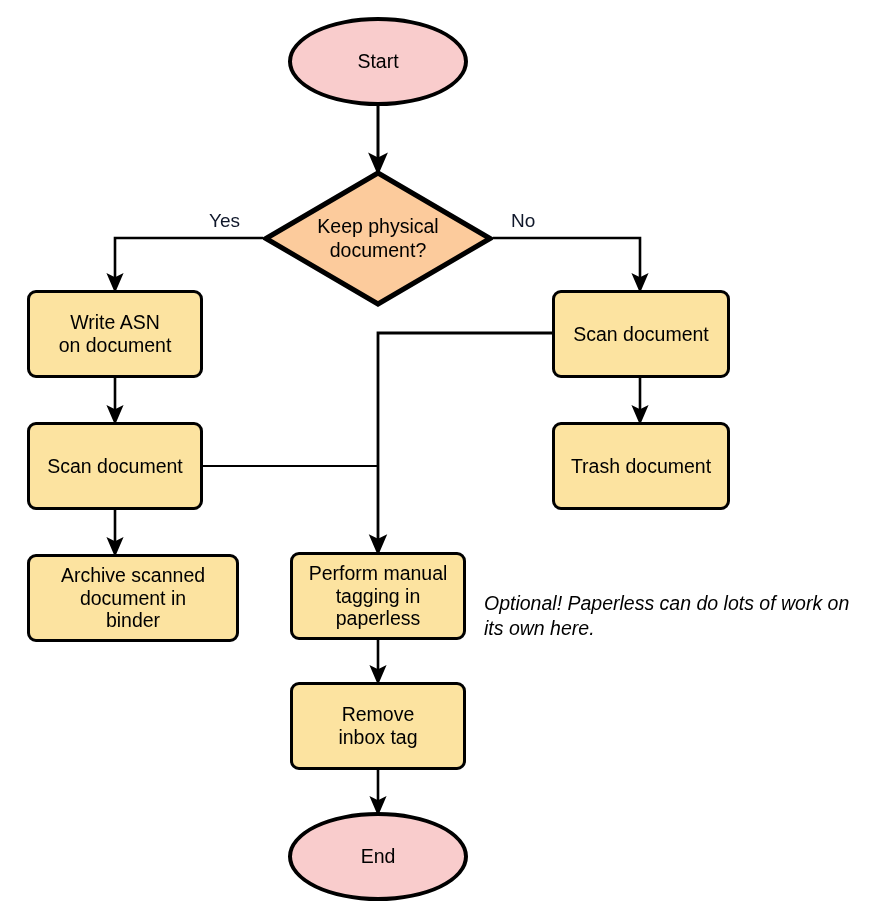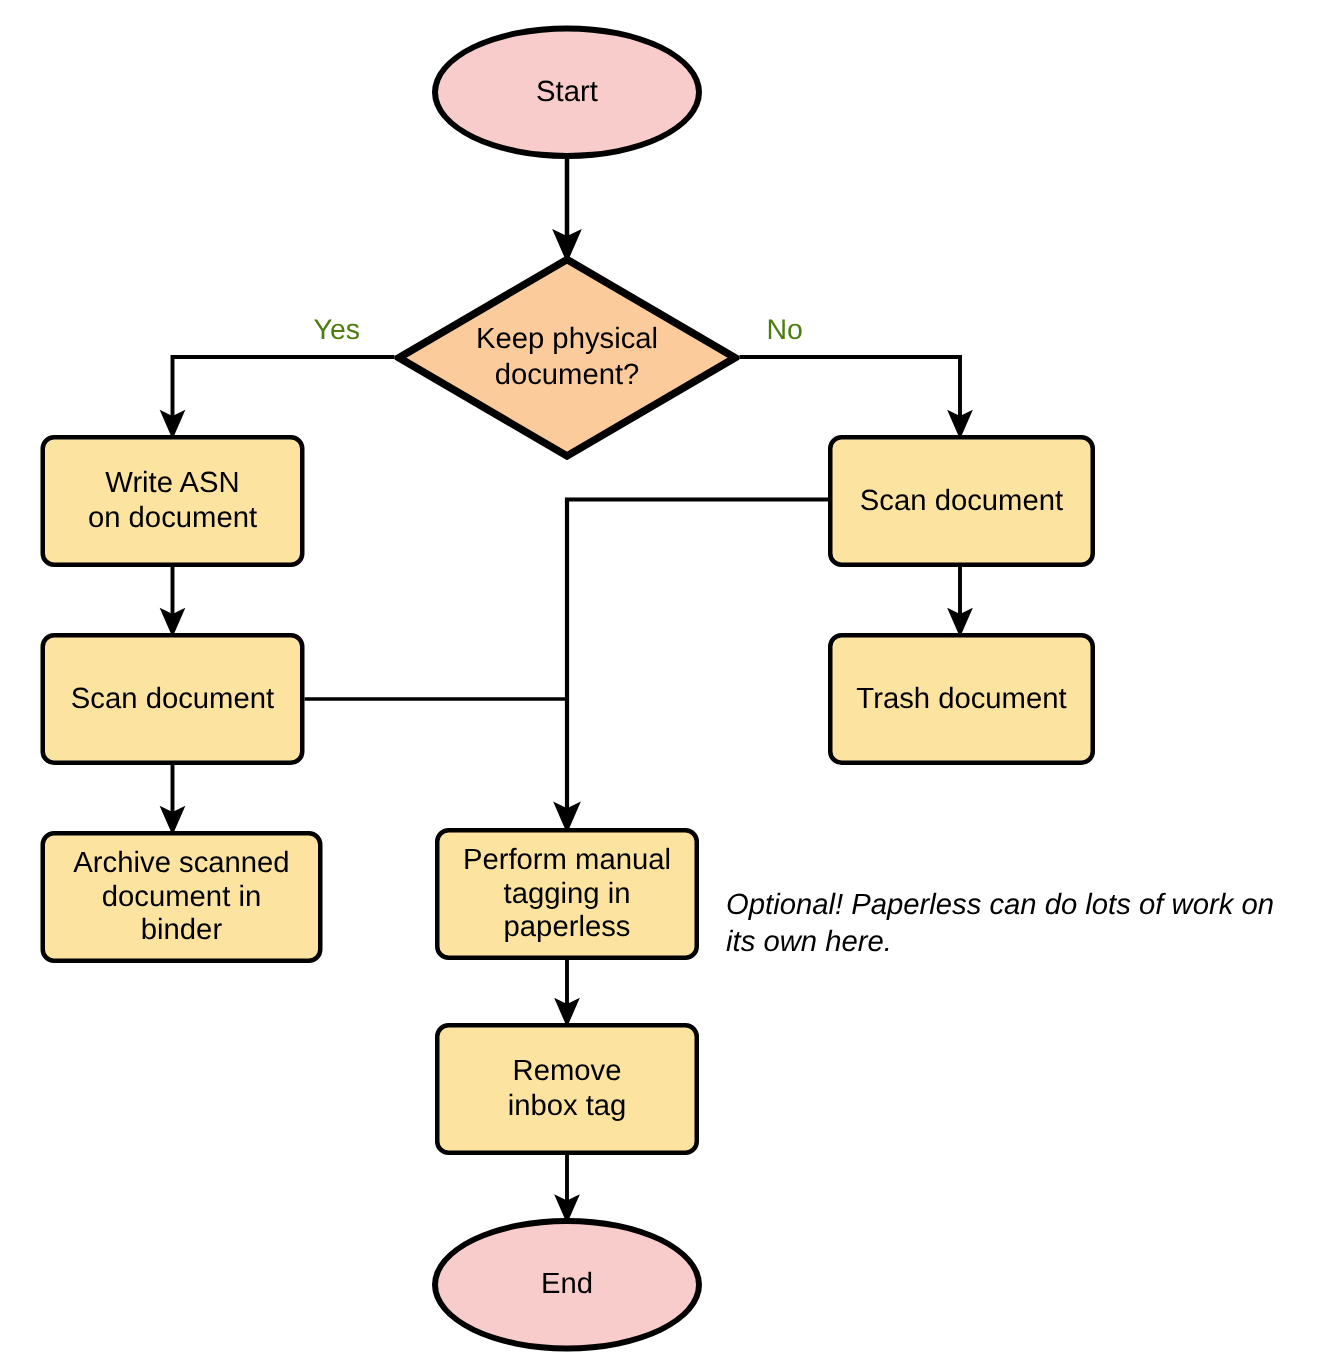--- a/index.html
+++ b/index.html
@@ -64,21 +64,21 @@
   }
   .decision-label {
     position: relative;
     z-index: 2;
     width: 100%;
     line-height: 1.2;
   }
   .edge-label {
     position: absolute;
     font-size: 19px;
-    color: #4d7c0f;
+    color: #0f172a;
     white-space: nowrap;
   }
   .annotation {
     position: absolute;
     font-size: 19.5px;
     font-style: italic;
     color: #000000;
     line-height: 1.28;
   }
   .nodetext { display: block; }
@@ -137,21 +137,21 @@
     <div>
       <span class="nodetext">Write ASN</span>
       <span class="nodetext">on document</span>
     </div>
   </div>
 
   <div class="node node-process" style="left:27px; top:422px; width:176px; height:88px;">
     <span class="nodetext">Scan document</span>
   </div>
 
-  <div class="node node-process" style="left:27px; top:554px; width:188px; height:88px;">
+  <div class="node node-process" style="left:27px; top:554px; width:212px; height:88px;">
     <div>
       <span class="nodetext">Archive scanned</span>
       <span class="nodetext">document in</span>
       <span class="nodetext">binder</span>
     </div>
   </div>
 
   <div class="node node-process" style="left:552px; top:290px; width:178px; height:88px;">
     <span class="nodetext">Scan document</span>
   </div>

